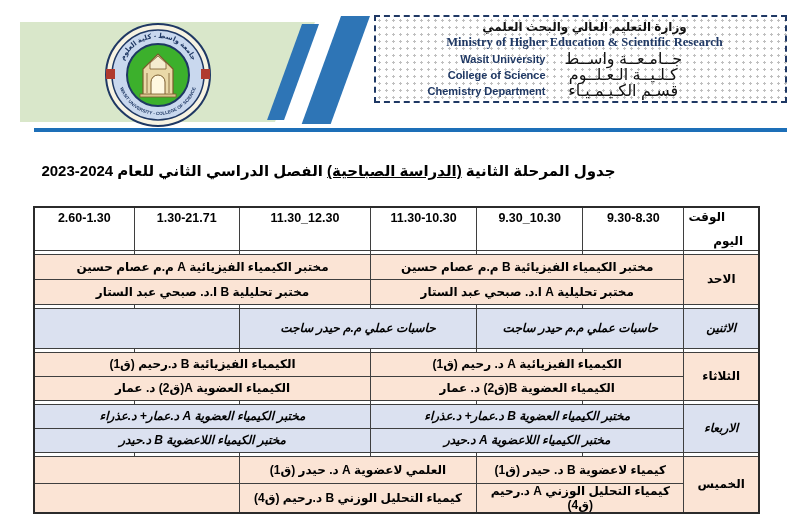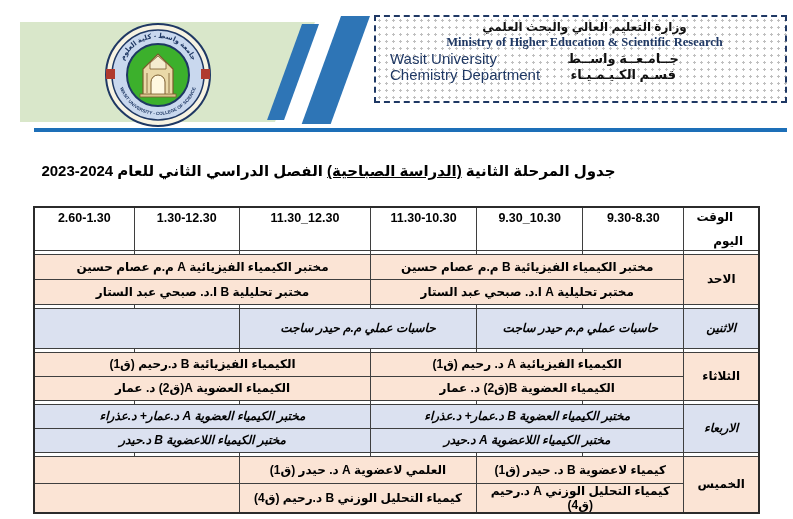--- a/index.html
+++ b/index.html
@@ -25,22 +25,22 @@
     background-size:7px 7px;background-color:#ffffff;
     box-sizing:border-box;padding:3px 6px 3px 14px;
   }
   .ministry-ar{text-align:center;font-weight:bold;font-size:12px;color:#111111;direction:rtl;line-height:15px;}
   .ministry-en{
     text-align:center;font-weight:bold;font-size:12.5px;color:var(--navy);
     font-family:"Liberation Serif","DejaVu Serif",serif;line-height:15px;
   }
   .inst-rows{margin-top:1px;padding-right:78px;}
   .inst-row{display:flex;line-height:16px;}
-  .inst-en{flex:1;text-align:left;font-weight:normal;font-size:15px;color:var(--navy);}
-  .inst-ar{flex:1;text-align:center;font-weight:bold;font-size:13px;color:#111111;direction:rtl;}
+  .inst-en{flex:1;text-align:right;font-weight:bold;font-size:11px;color:var(--navy);}
+  .inst-ar{flex:1;text-align:center;font-weight:normal;font-size:16px;color:#111111;direction:rtl;}
   .blue-rule{position:absolute;left:34px;top:128px;width:753px;height:4px;background:var(--rule_blue);}
   
   .page-title{
     position:absolute;left:0;top:162px;width:657px;text-align:center;
     direction:rtl;font-weight:bold;font-size:15px;color:#000000;
   }
   .page-title .u{text-decoration:underline;}
   
   table.sched{
     position:absolute;left:33px;top:206px;width:727px;
@@ -53,21 +53,21 @@
   tr.time-row td{vertical-align:top;padding-top:3px;font-size:12.5px;background:#ffffff;}
   tr.gap{height:4px;}
   tr.gap td{background:#ffffff;}
   tr.h25{height:25px;} tr.h40{height:40px;} tr.h24{height:24px;} tr.h27{height:27px;}
   td.peach{background:var(--peach);}
   td.blue{background:var(--blue_row);font-style:italic;}
   td.vtop{vertical-align:top;padding-top:3px;}
   td.corner{position:relative;padding:0;
     background-image:linear-gradient(to top right,transparent calc(50% - 0.8px),#444444 calc(50% - 0.8px),#444444 calc(50% + 0.8px),transparent calc(50% + 0.8px));
   }
-  .corner-top{position:absolute;top:2px;left:12px;font-size:12px;}
+  .corner-top{position:absolute;top:2px;left:4px;font-size:12px;}
   .corner-bottom{position:absolute;bottom:2px;right:15px;font-size:12px;}
 </style>
 </head>
 <body>
 
 <div class="banner">
   <div class="green-panel"></div>
 
   <div class="logo-wrap">
     <svg viewBox="0 0 106 104" width="106" height="104">
@@ -102,20 +102,24 @@
 
   <div class="dotted-panel">
     <div class="ministry-ar">وزارة التعليم العالي والبحث العلمي</div>
     <div class="ministry-en">Ministry of Higher Education &amp; Scientific Research</div>
     <div class="inst-rows">
       <div class="inst-row">
         <span class="inst-en">Wasit University</span>
         <span class="inst-ar">جــامـعــة واســط</span>
       </div>
       <div class="inst-row">
+        <span class="inst-en">College of Science</span>
+        <span class="inst-ar">كـلـيــة الـعـلــوم</span>
+      </div>
+      <div class="inst-row">
         <span class="inst-en">Chemistry Department</span>
         <span class="inst-ar">قسـم الكـيـمـيـاء</span>
       </div>
     </div>
   </div>
 
   <div class="blue-rule"></div>
 </div>
 
 <div class="page-title">
@@ -136,21 +140,21 @@
   <tbody>
       <tr class="time-row">
     <td class="corner">
       <span class="corner-top">الوقت</span>
       <span class="corner-bottom">اليوم</span>
     </td>
     <td>9.30-8.30</td>
     <td>10.30_9.30</td>
     <td>11.30-10.30</td>
     <td>12.30_11.30</td>
-    <td>1.30-12.30</td>
+    <td>1.30-21.71</td>
     <td>2.60-1.30</td>
   </tr>
 
   <tr class="gap">
         <td></td>
         <td></td>
         <td></td>
         <td></td>
         <td></td>
         <td></td>

